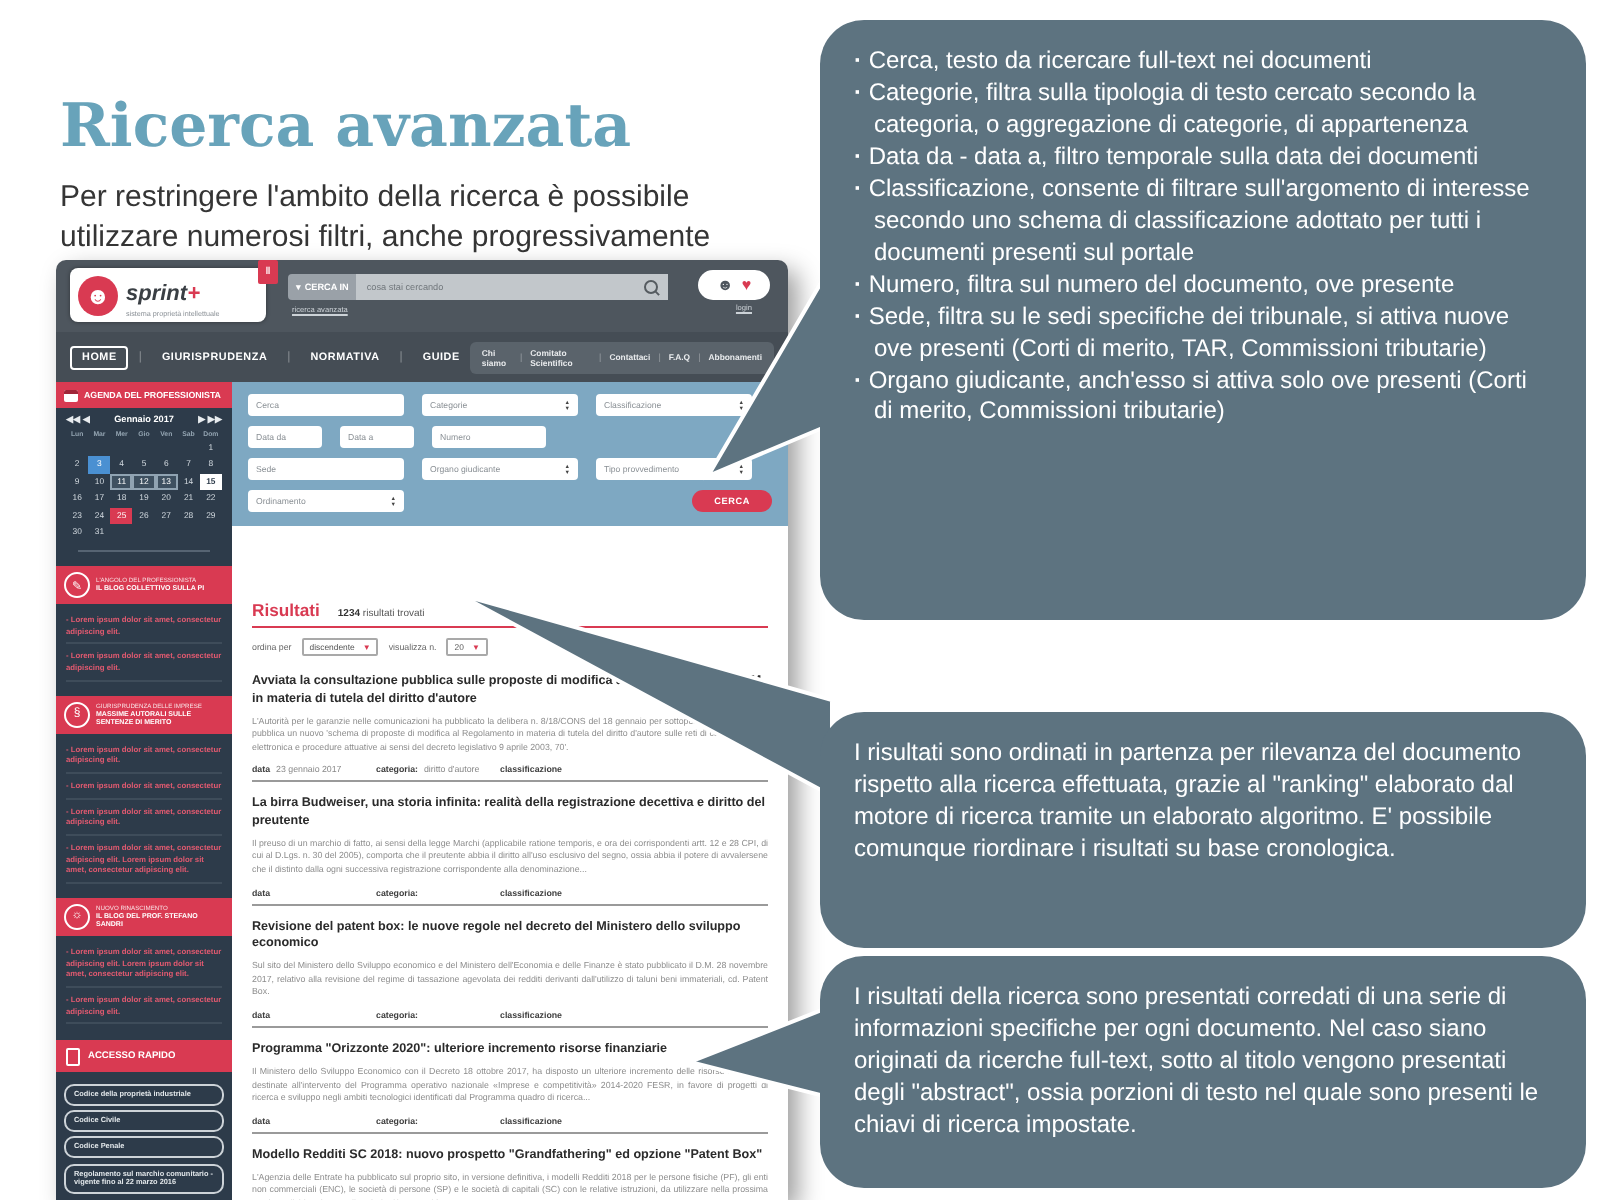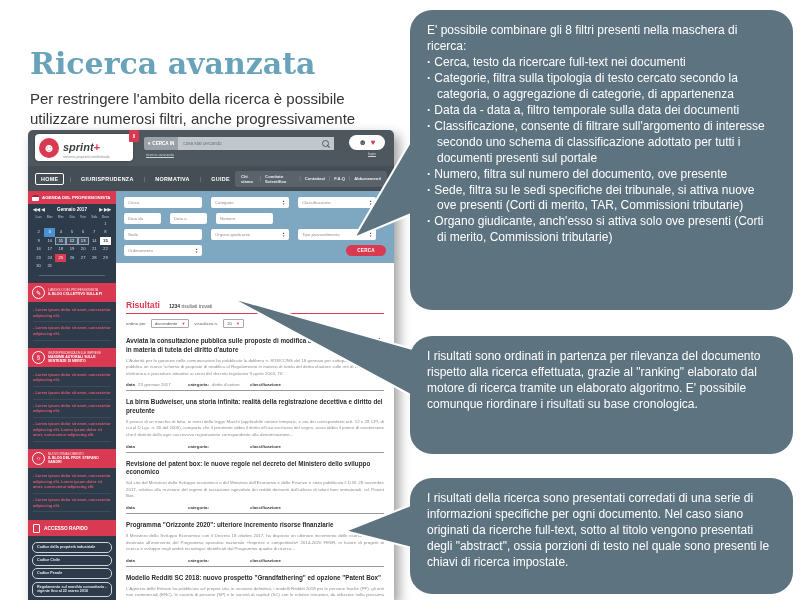--- a/index.html
+++ b/index.html
@@ -112,21 +112,21 @@
   .ri-meta b{color:#3f3f3f;margin-right:3px;}
   .ri-divider{border-top:1px solid #9a9a9a;margin:3px 0 7px;}
 
   
   .tails{position:absolute;left:0;top:0;pointer-events:none;}
 
   
   .callout{position:absolute;left:410px;width:383px;background:#5d7380;border-radius:22px;color:#fff;
     padding:13px 17px;font-size:12px;line-height:1.33;box-sizing:border-box;}
   #co1{top:10px;min-height:300px;}
-  #co2{top:336px;min-height:118px;}
+  #co2{top:356px;min-height:118px;}
   #co3{top:478px;min-height:116px;}
   .co-b{padding-left:10px;text-indent:-10px;}
   .co-b:before{content:"\00B7\00A0";font-weight:bold;}
 </style>
 </head>
 <body>
 
 <h1 class="page-title">Ricerca avanzata</h1>
 <p class="page-sub">Per restringere l'ambito della ricerca è possibile utilizzare numerosi filtri, anche progressivamente</p>
 
@@ -430,21 +430,20 @@
   </div>
 </div>
 
 <svg class="tails" width="800" height="600">
   <polygon points="416,132 416,212 354,238" fill="#5d7380" stroke="#ffffff" stroke-width="2"></polygon>
   <polygon points="416,350 416,398 229,297" fill="#5d7380" stroke="#ffffff" stroke-width="2"></polygon>
   <polygon points="416,503 416,549 345,531" fill="#5d7380" stroke="#ffffff" stroke-width="2"></polygon>
 </svg>
 
 <div class="callout" id="co1">
-  <div>E' possibile combinare gli 8 filtri presenti nella maschera di ricerca:</div>
   <div>
       <div class="co-b" style="display:block">Cerca, testo da ricercare full-text nei documenti</div>
       <div class="co-b" style="display:block">Categorie, filtra sulla tipologia di testo cercato secondo la categoria, o aggregazione di categorie, di appartenenza</div>
       <div class="co-b" style="display:block">Data da - data a, filtro temporale sulla data dei documenti</div>
       <div class="co-b" style="display:block">Classificazione, consente di filtrare sull'argomento di interesse secondo uno schema di classificazione adottato per tutti i documenti presenti sul portale</div>
       <div class="co-b" style="display:block">Numero, filtra sul numero del documento, ove presente</div>
       <div class="co-b" style="display:block">Sede, filtra su le sedi specifiche dei tribunale, si attiva nuove ove presenti (Corti di merito, TAR, Commissioni tributarie)</div>
       <div class="co-b" style="display:block">Organo giudicante, anch'esso si attiva solo ove presenti (Corti di merito, Commissioni tributarie)</div>
     </div>
 </div>

